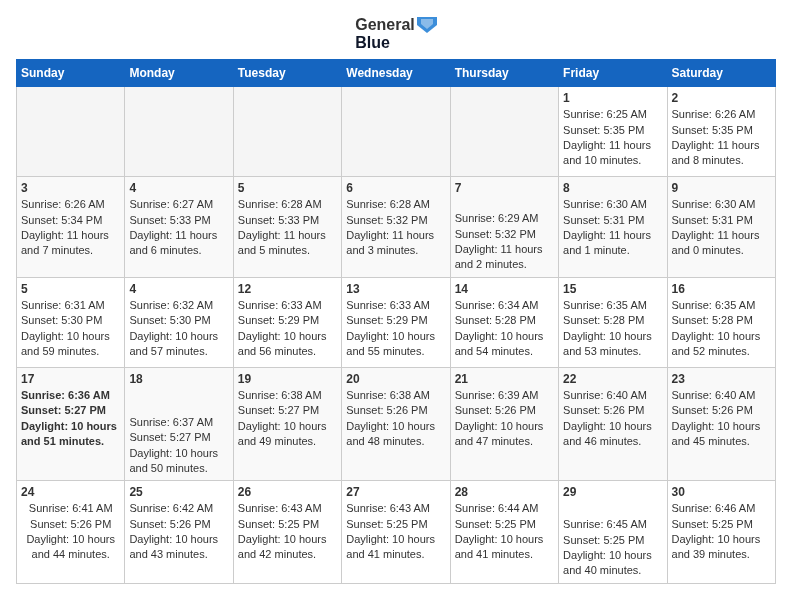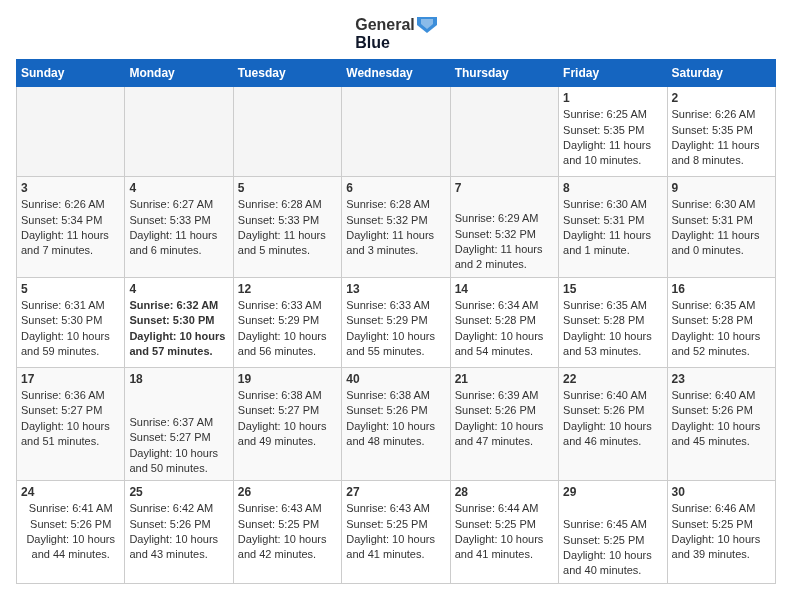--- a/index.html
+++ b/index.html
@@ -182,21 +182,21 @@
       <tr>
         <td>
           <span class="day-num">5</span>
           <div class="day-info" style="white-space: pre-line;">Sunrise: 6:31 AM
 Sunset: 5:30 PM
 Daylight: 10 hours
 and 59 minutes.</div>
         </td>
         <td>
           <span class="day-num">4</span>
-          <div class="day-info" style="white-space: pre-line; font-weight: bold;">Sunrise: 6:32 AM
+          <div class="day-info" style="white-space: pre-line;">Sunrise: 6:32 AM
 Sunset: 5:30 PM
 Daylight: 10 hours
 and 57 minutes.</div>
         </td>
         <td>
           <span class="day-num">12</span>
           <div class="day-info" style="white-space: pre-line;">Sunrise: 6:33 AM
 Sunset: 5:29 PM
 Daylight: 10 hours
 and 56 minutes.</div>
@@ -226,41 +226,41 @@
           <span class="day-num">16</span>
           <div class="day-info" style="white-space: pre-line;">Sunrise: 6:35 AM
 Sunset: 5:28 PM
 Daylight: 10 hours
 and 52 minutes.</div>
         </td>
       </tr>
       <tr>
         <td>
           <span class="day-num">17</span>
-          <div class="day-info" style="white-space: pre-line;">Sunrise: 6:36 AM
+          <div class="day-info" style="white-space: pre-line; font-weight: bold;">Sunrise: 6:36 AM
 Sunset: 5:27 PM
 Daylight: 10 hours
 and 51 minutes.</div>
         </td>
         <td>
           <span class="day-num">18</span>
           <div class="day-info" style="white-space: pre-line; margin-top: 29px;">Sunrise: 6:37 AM
 Sunset: 5:27 PM
 Daylight: 10 hours
 and 50 minutes.</div>
         </td>
         <td>
           <span class="day-num">19</span>
           <div class="day-info" style="white-space: pre-line;">Sunrise: 6:38 AM
 Sunset: 5:27 PM
 Daylight: 10 hours
 and 49 minutes.</div>
         </td>
         <td>
-          <span class="day-num">40</span>
+          <span class="day-num">20</span>
           <div class="day-info" style="white-space: pre-line;">Sunrise: 6:38 AM
 Sunset: 5:26 PM
 Daylight: 10 hours
 and 48 minutes.</div>
         </td>
         <td>
           <span class="day-num">21</span>
           <div class="day-info" style="white-space: pre-line;">Sunrise: 6:39 AM
 Sunset: 5:26 PM
 Daylight: 10 hours

